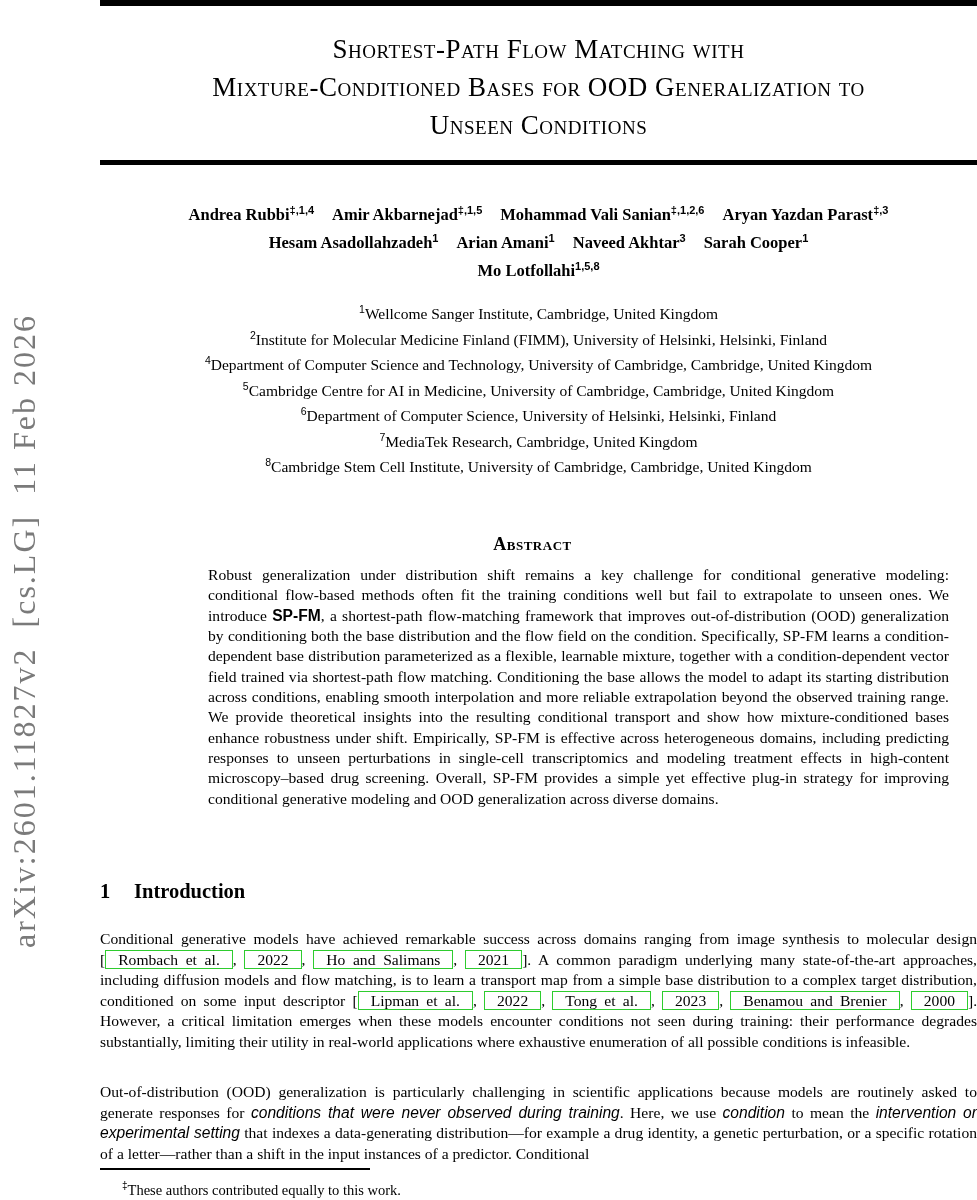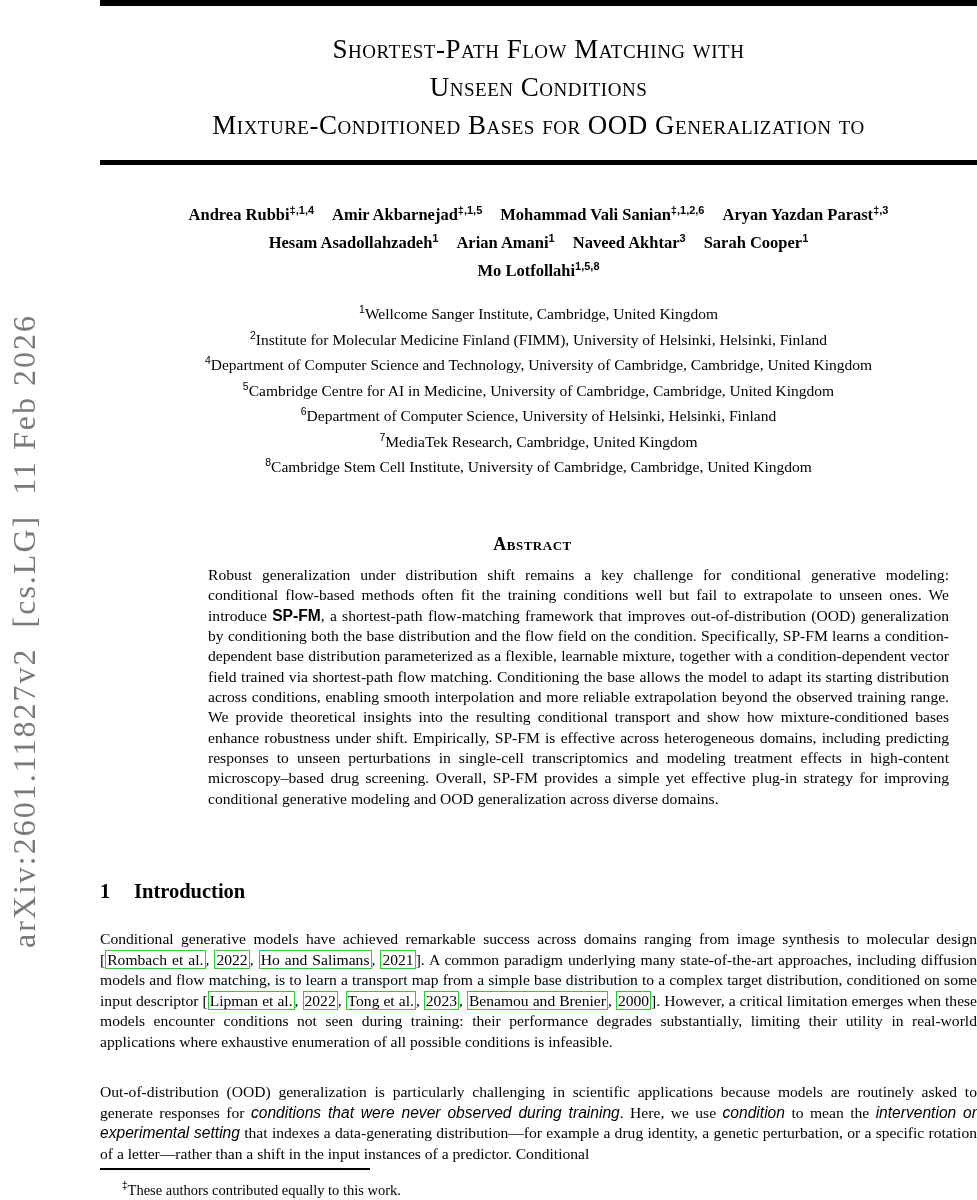--- a/index.html
+++ b/index.html
@@ -66,21 +66,21 @@
   .sec-num{display:inline-block;min-width:34px;}
   .para{
     position:absolute;left:100px;width:877px;
     text-align:justify;
     font-size:15.6px;line-height:20.5px;
   }
   .para-1{top:929px;}
   .para-2{top:1082px;}
   .cite{
     border:1.4px solid var(--cite);
-    padding:0 1px;
+    padding:0 12px;
     box-decoration-break:clone;
     -webkit-box-decoration-break:clone;
   }
   .fn-rule{position:absolute;left:100px;top:1168px;width:270px;height:2px;background:var(--rule);}
   .footnote{
     position:absolute;left:100px;top:1176px;width:877px;
     font-size:14.5px;line-height:19px;
     text-indent:22px;
   }
   .footnote sup{font-size:10px;}
@@ -90,22 +90,22 @@
 <body>
 
 <div class="page">
 
   <div class="watermark">arXiv:2601.11827v2  [cs.LG]  11 Feb 2026</div>
 
   <div class="rule-top"></div>
 
   <div class="title">
     <div>Shortest-Path Flow Matching with</div>
+    <div>Mixture-Conditioned Bases for OOD Generalization to</div>
     <div>Unseen Conditions</div>
-    <div>Mixture-Conditioned Bases for OOD Generalization to</div>
   </div>
 
   <div class="rule-mid"></div>
 
   <div class="authors">
       <div><span class="author">Andrea Rubbi<sup>‡,1,4</sup></span><span class="author">Amir Akbarnejad<sup>‡,1,5</sup></span><span class="author">Mohammad Vali Sanian<sup>‡,1,2,6</sup></span><span class="author">Aryan Yazdan Parast<sup>‡,3</sup></span></div>
       <div><span class="author">Hesam Asadollahzadeh<sup>1</sup></span><span class="author">Arian Amani<sup>1</sup></span><span class="author">Naveed Akhtar<sup>3</sup></span><span class="author">Sarah Cooper<sup>1</sup></span></div>
       <div><span class="author">Mo Lotfollahi<sup>1,5,8</sup></span></div>
     </div>
 

